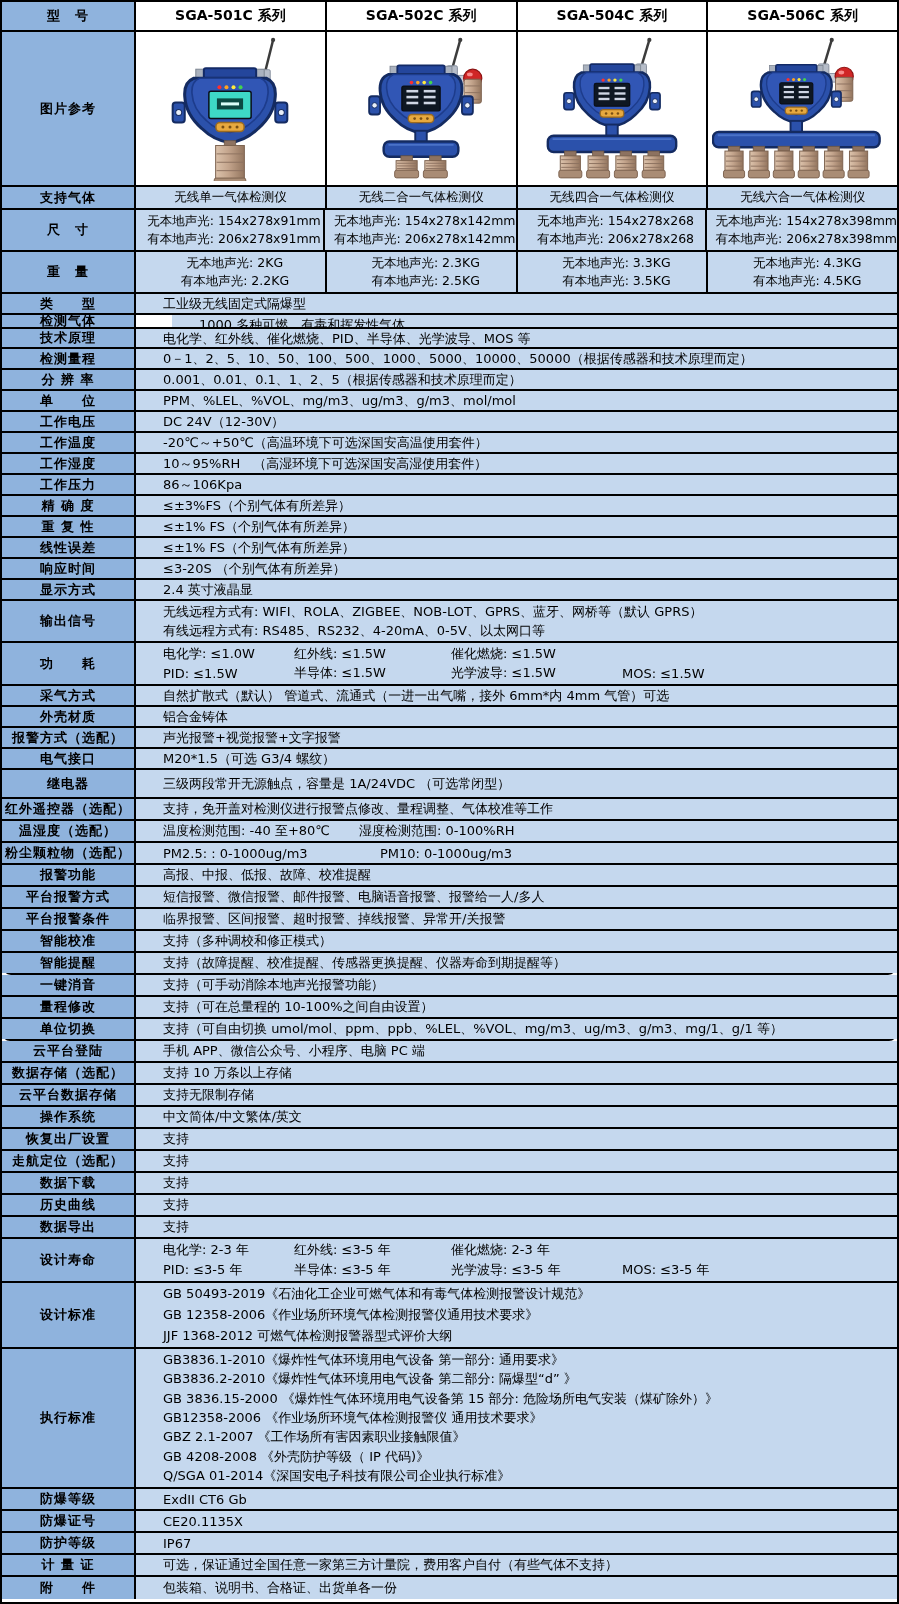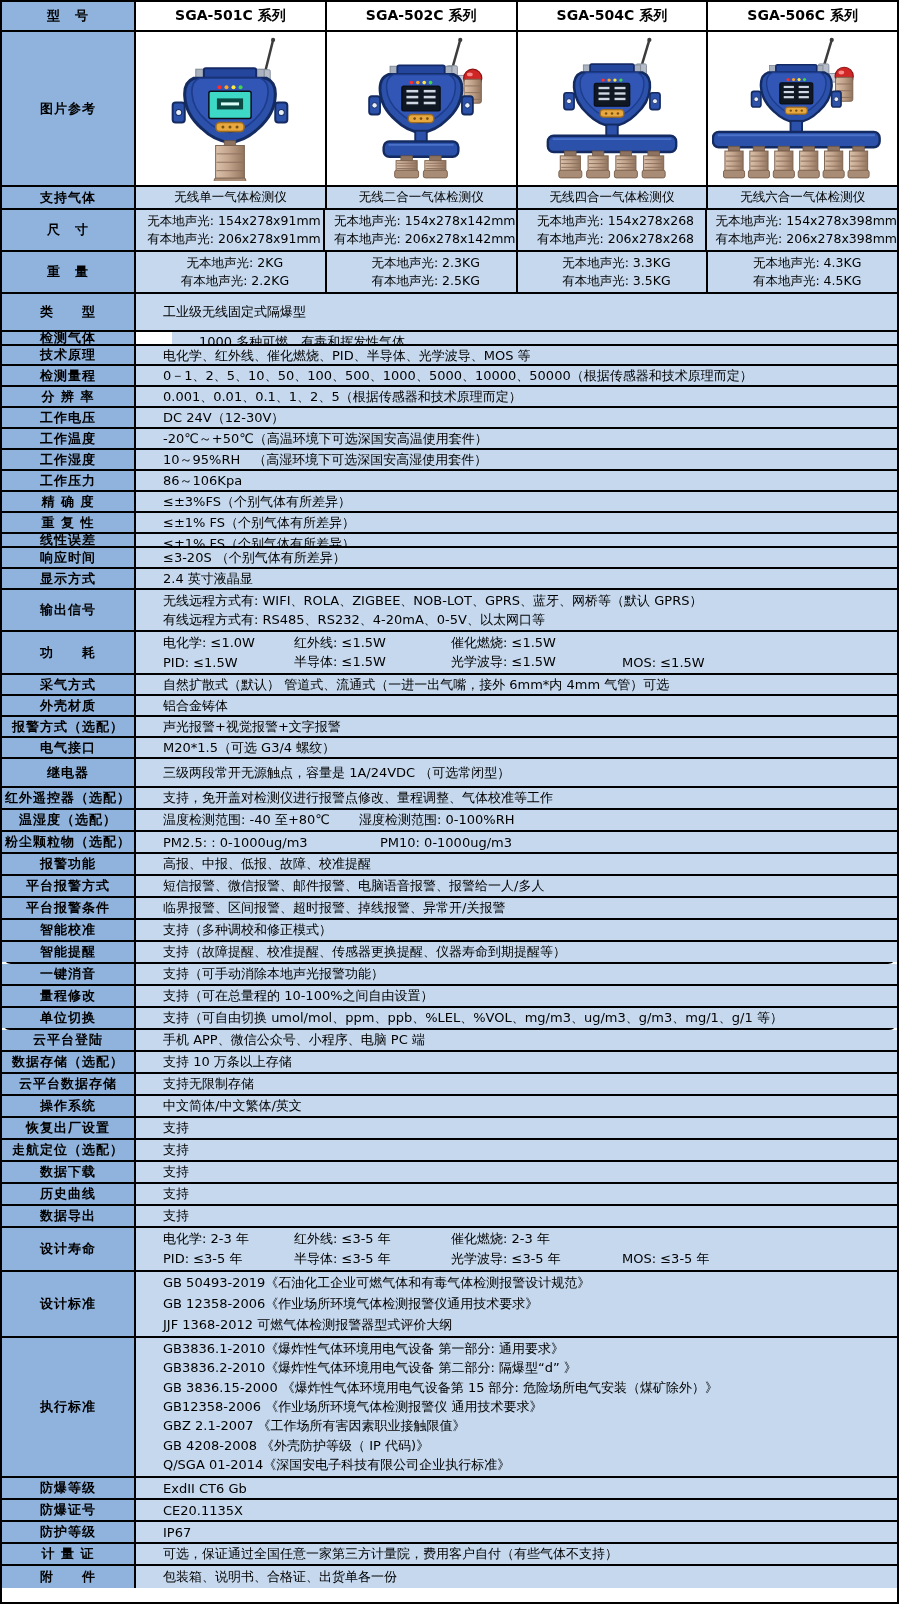--- a/index.html
+++ b/index.html
@@ -359,21 +359,21 @@
       </div>
       <div class="col-cell">
         <div class="colline">无本地声光: 3.3KG</div>
         <div class="colline">有本地声光: 3.5KG</div>
       </div>
       <div class="col-cell">
         <div class="colline">无本地声光: 4.3KG</div>
         <div class="colline">有本地声光: 4.5KG</div>
       </div>
     </div>
-    <div class="row" style="height: 38px; justify-content: flex-end;">
+    <div class="row" style="height: 21px; justify-content: flex-end;">
       <div class="label-cell">类　　型</div>
       <div class="value-cell">
         <div class="line">工业级无线固定式隔爆型</div>
       </div>
     </div>
     <div class="row" style="height: 14px; gap: 36px;">
       <div class="label-cell">检测气体</div>
       <div class="value-cell">
         <div class="line">1000 多种可燃、有毒和挥发性气体</div>
       </div>
@@ -390,20 +390,26 @@
         <div class="line">0－1、2、5、10、50、100、500、1000、5000、10000、50000（根据传感器和技术原理而定）</div>
       </div>
     </div>
     <div class="row" style="height: 21px;">
       <div class="label-cell">分 辨 率</div>
       <div class="value-cell">
         <div class="line">0.001、0.01、0.1、1、2、5（根据传感器和技术原理而定）</div>
       </div>
     </div>
     <div class="row" style="height: 21px;">
+      <div class="label-cell">单　　位</div>
+      <div class="value-cell">
+        <div class="line">PPM、%LEL、%VOL、mg/m3、ug/m3、g/m3、mol/mol</div>
+      </div>
+    </div>
+    <div class="row" style="height: 21px;">
       <div class="label-cell">工作电压</div>
       <div class="value-cell">
         <div class="line">DC 24V（12-30V）</div>
       </div>
     </div>
     <div class="row" style="height: 21px; justify-content: center;">
       <div class="label-cell">工作温度</div>
       <div class="value-cell">
         <div class="line">-20℃～+50℃（高温环境下可选深国安高温使用套件）</div>
       </div>
@@ -425,21 +431,21 @@
       <div class="value-cell">
         <div class="line">≤±3%FS（个别气体有所差异）</div>
       </div>
     </div>
     <div class="row" style="height: 21px;">
       <div class="label-cell">重 复 性</div>
       <div class="value-cell">
         <div class="line">≤±1% FS（个别气体有所差异）</div>
       </div>
     </div>
-    <div class="row" style="height: 14px;">
+    <div class="row" style="height: 21px;">
       <div class="label-cell">线性误差</div>
       <div class="value-cell">
         <div class="line">≤±1% FS（个别气体有所差异）</div>
       </div>
     </div>
     <div class="row" style="height: 21px;">
       <div class="label-cell">响应时间</div>
       <div class="value-cell">
         <div class="line">≤3-20S （个别气体有所差异）</div>
       </div>

